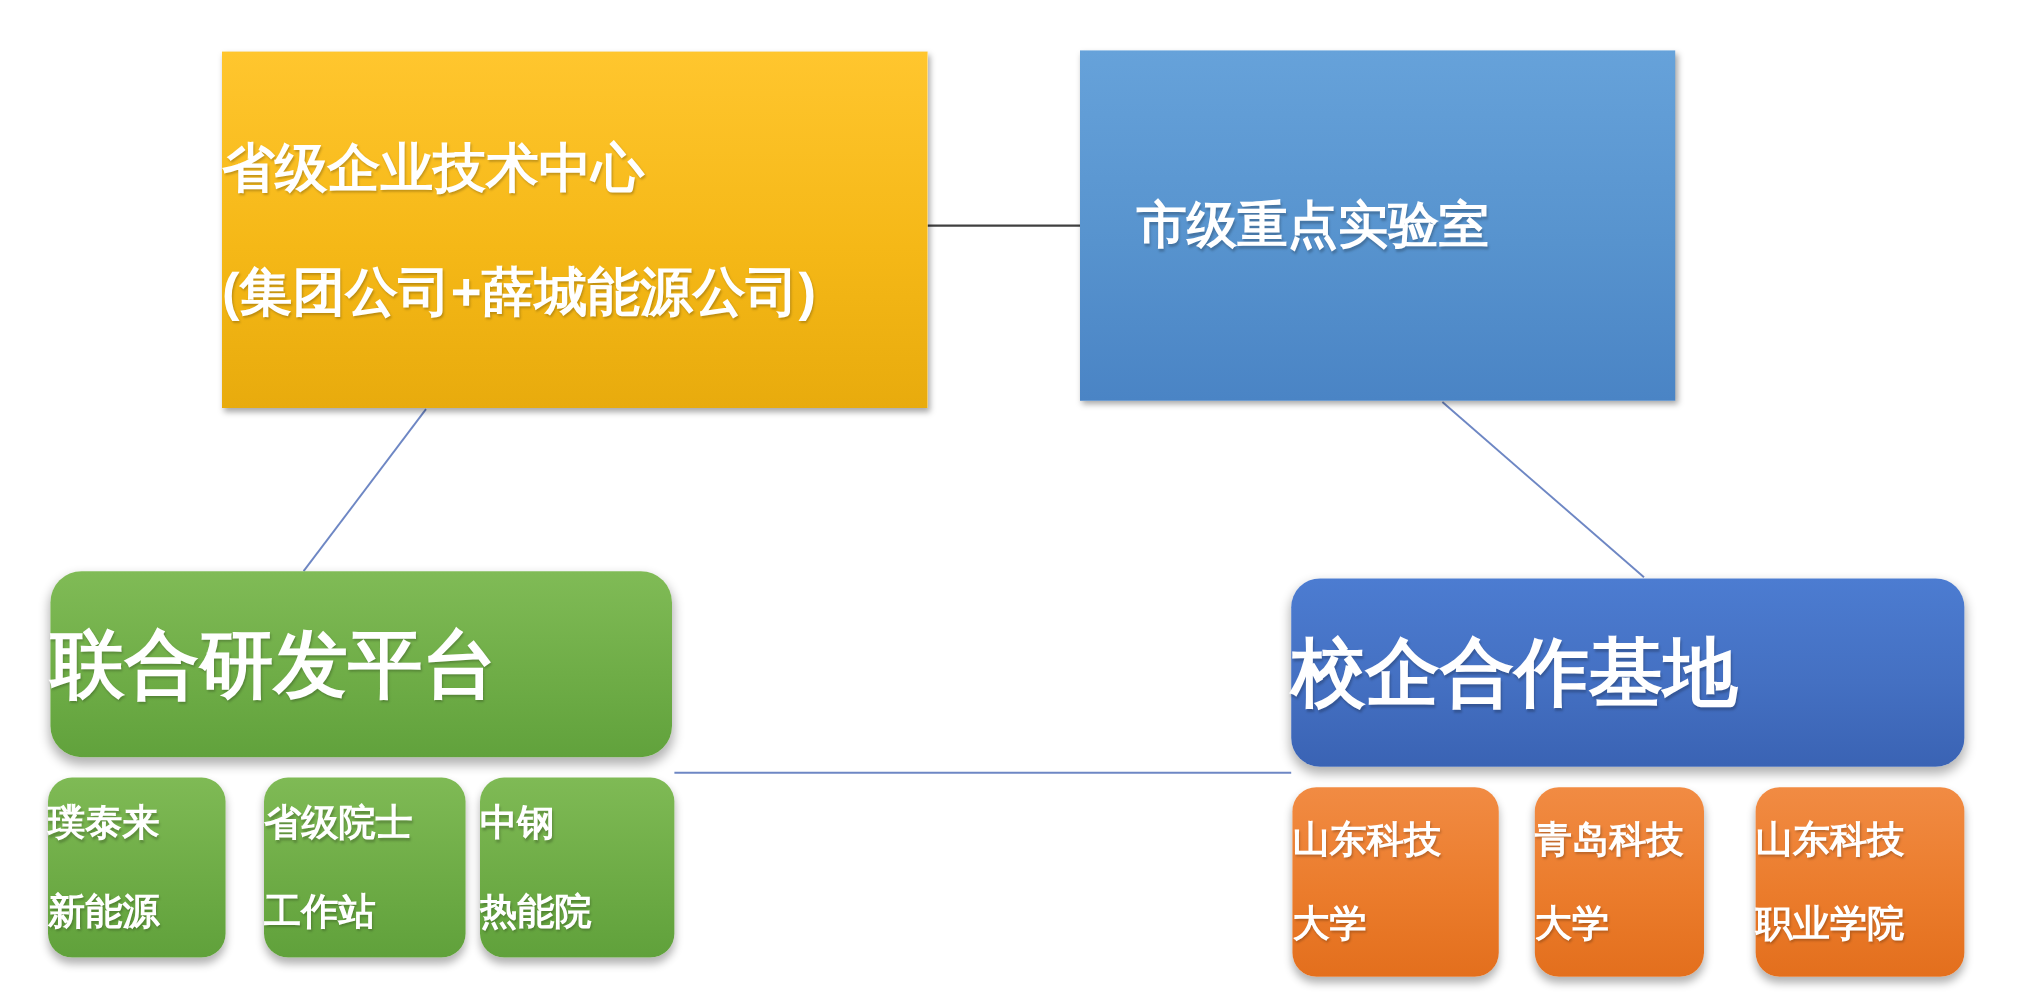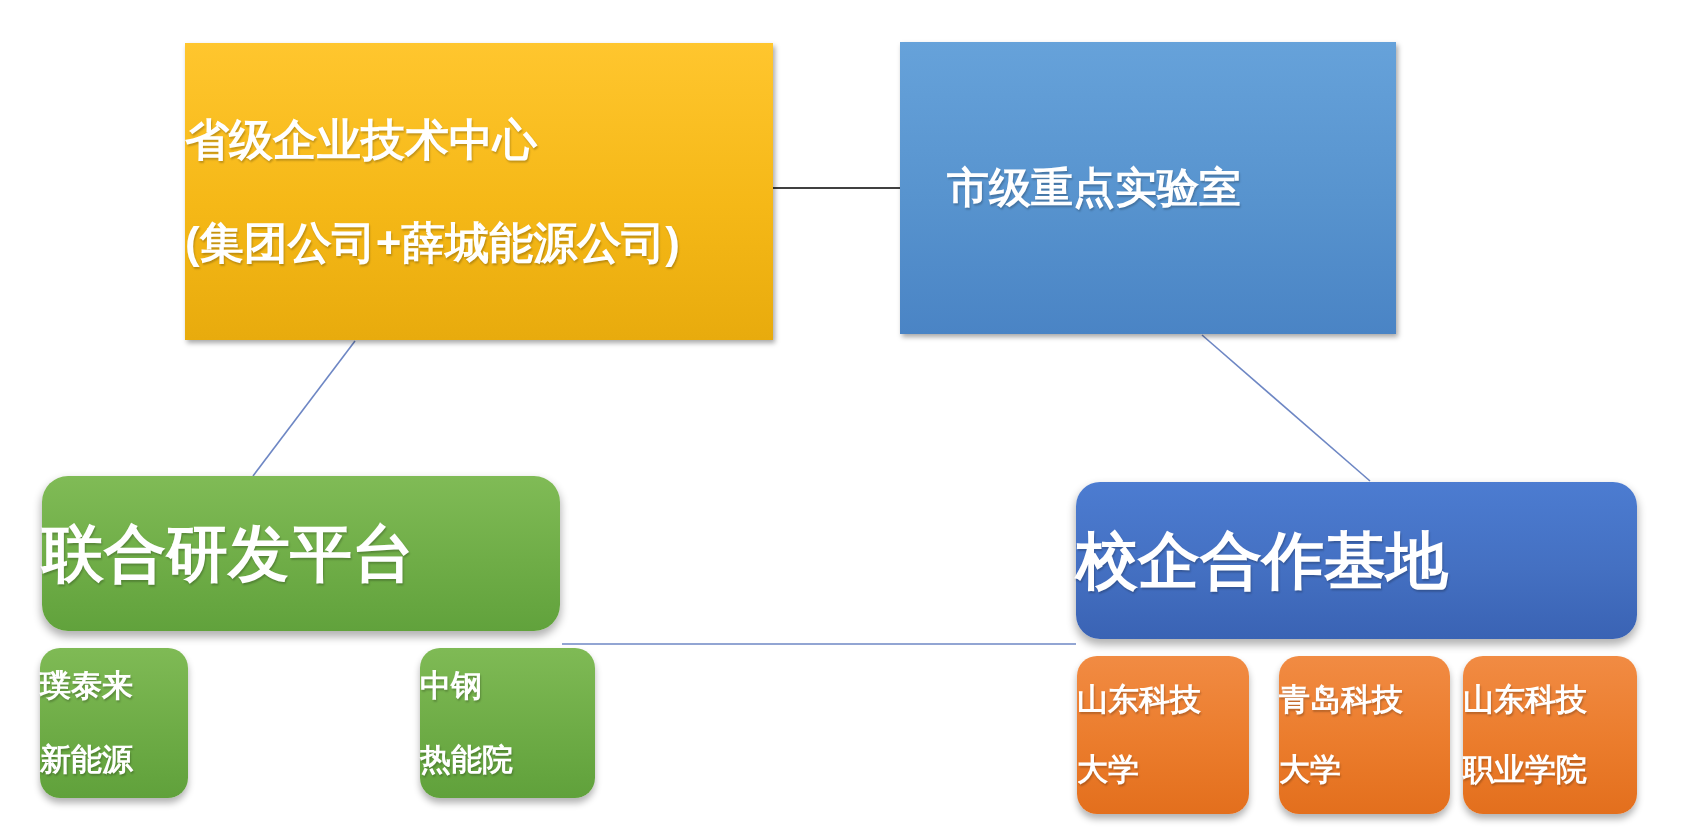--- a/index.html
+++ b/index.html
@@ -75,23 +75,23 @@
   .member-green {
     top: 648px; height: 150px; gap: 32px;
     background: linear-gradient(180deg, #7FBA55 0%, #6EAC46 55%, #60A13B 100%);
   }
   .member-orange {
     top: 656px; height: 158px; gap: 28px;
     background: linear-gradient(180deg, #F18B43 0%, #EB7C2C 55%, #E36F1D 100%);
   }
   #member-putailai   { left: 40px;   width: 148px; }
   #member-academician{ left: 220px;  width: 168px; }
-  #member-sinosteel  { left: 420px;  width: 175px; }
+  #member-sinosteel  { left: 400px;  width: 162px; }
   #member-sdust      { left: 1077px; width: 172px; }
-  #member-qust       { left: 1279px; width: 171px; }
+  #member-qust       { left: 1279px; width: 141px; }
   #member-sdvc       { left: 1463px; width: 174px; }
 
   #connector-layer {
     position: absolute;
     left: 0; top: 0;
     width: 1692px; height: 840px;
     pointer-events: none;
   }
 </style>
 </head>
@@ -117,20 +117,24 @@
 
   <div class="box platform-box" id="rd-platform">
     <span>联合研发平台</span>
   </div>
 
   <div class="box member-box member-green" id="member-putailai">
     <span>璞泰来</span>
     <span>新能源</span>
   </div>
 
+  <div class="box member-box member-green" id="member-academician">
+    <span>省级院士</span>
+    <span>工作站</span>
+  </div>
 
   <div class="box member-box member-green" id="member-sinosteel">
     <span>中钢</span>
     <span>热能院</span>
   </div>
 
   <div class="box platform-box" id="school-base">
     <span>校企合作基地</span>
   </div>
 

